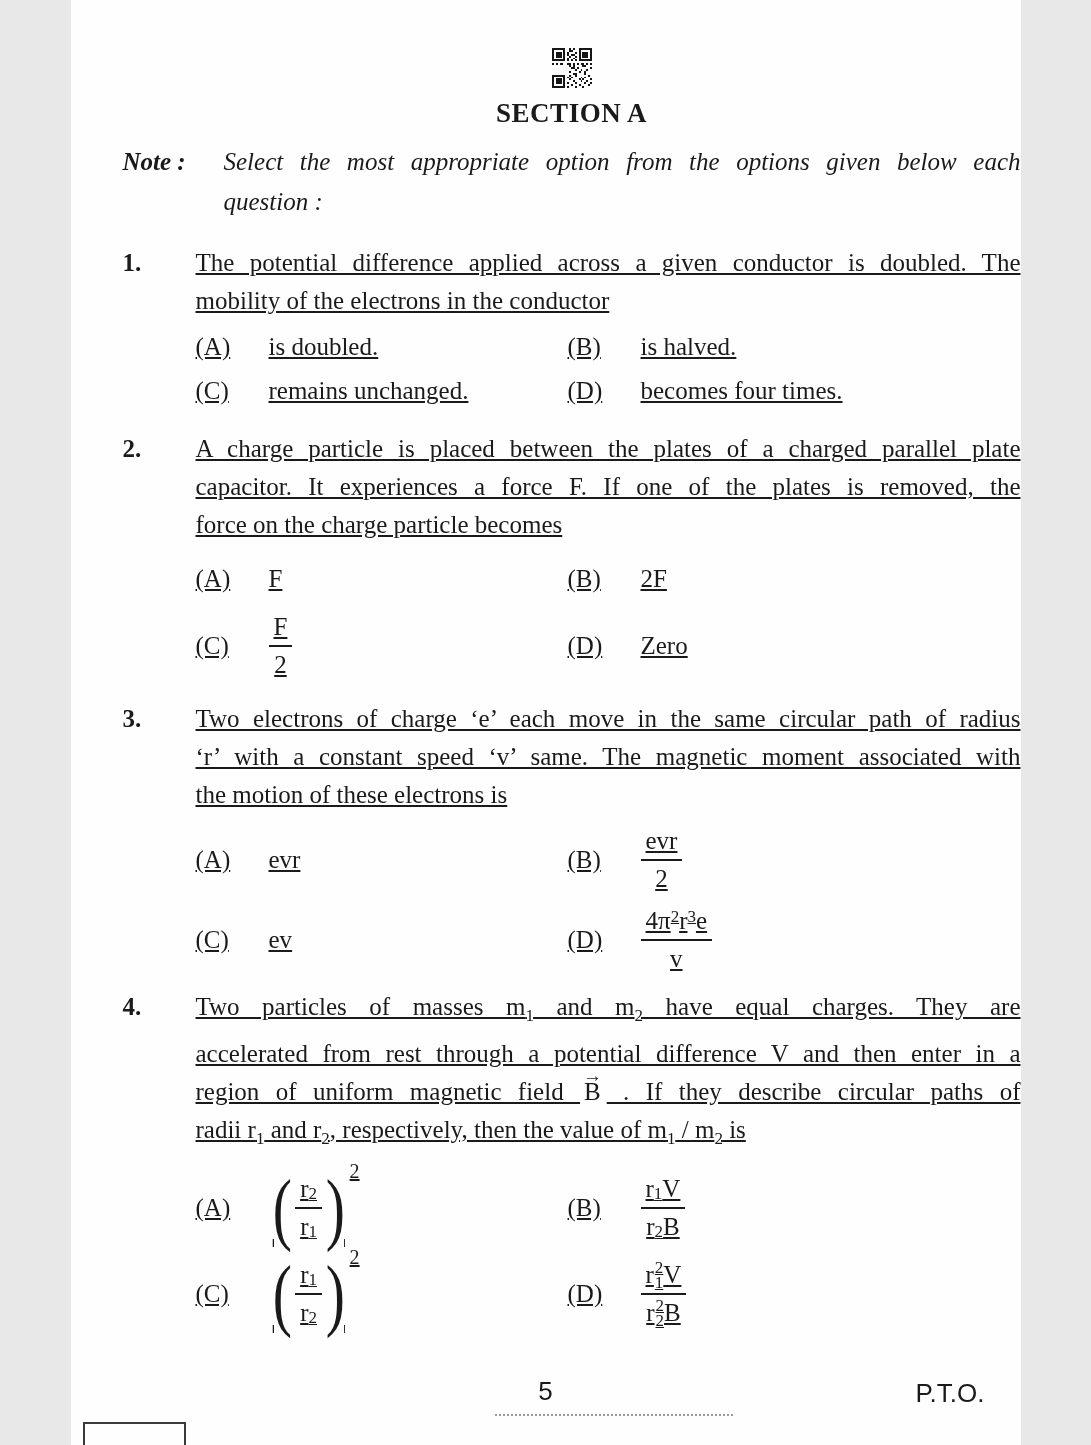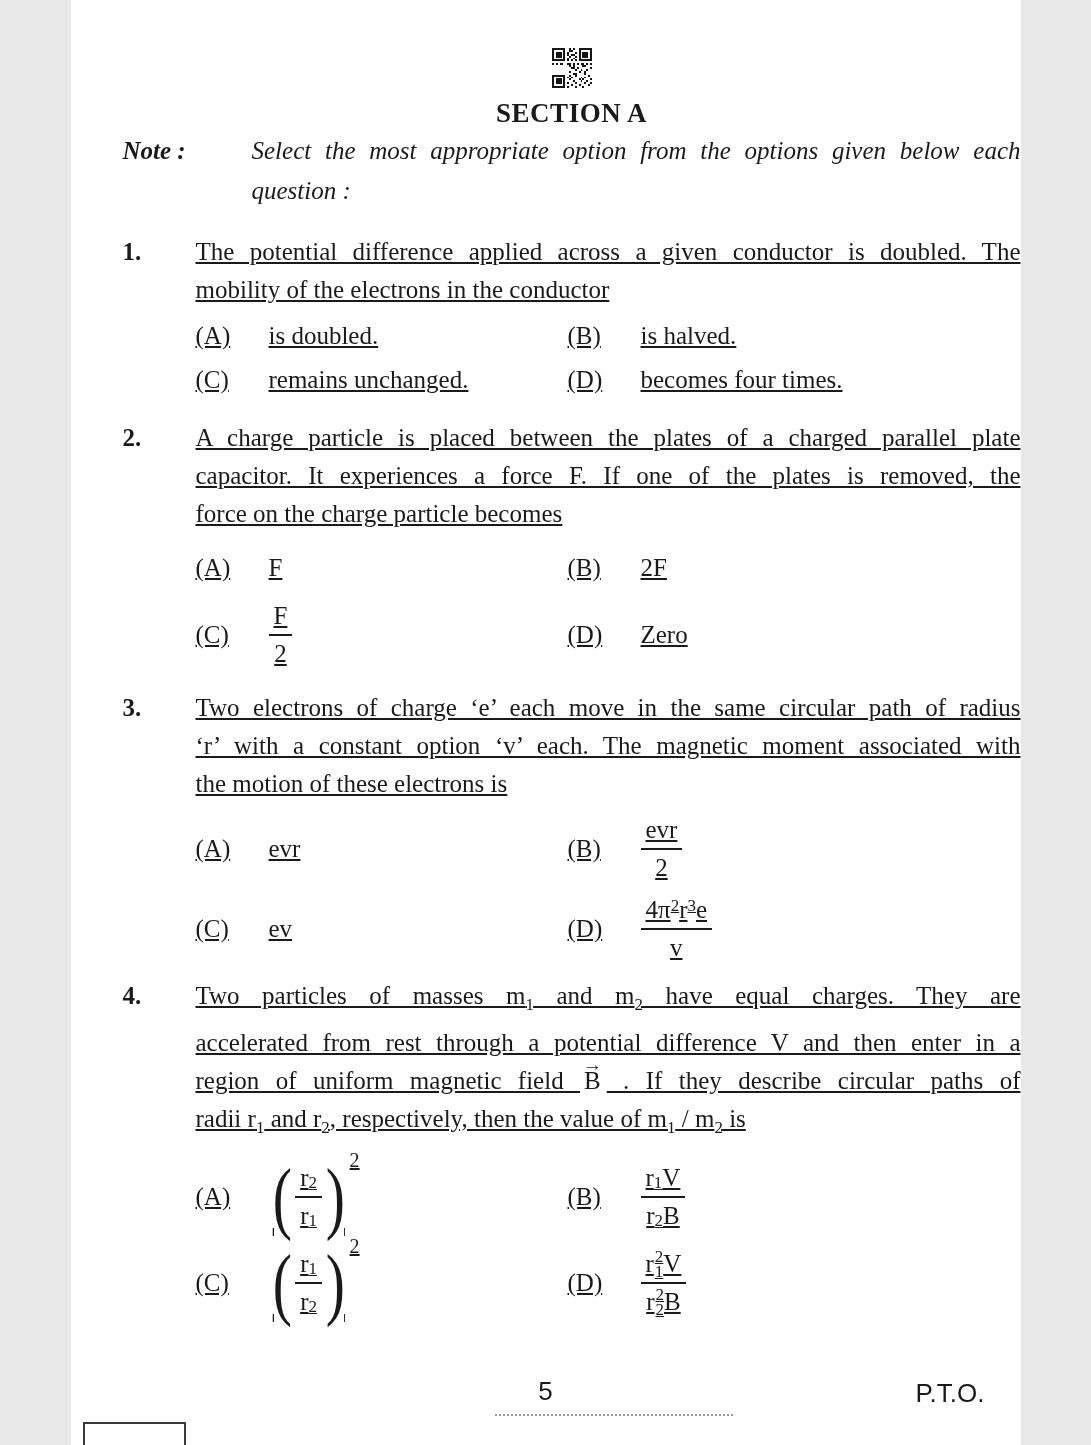--- a/index.html
+++ b/index.html
@@ -10,21 +10,21 @@
   }
   .content { padding:46px 0 0 52px; }
 
   
   .qr { width:40px; height:44px; margin:0 auto; display:block; }
 
   
   .section-title { margin-top:8px; text-align:center; font-weight:bold; font-size:27px; letter-spacing:0.5px; }
 
   
-  .note { margin-top:2px; display:flex; font-style:italic; font-size:25px; line-height:40px;gap:28px; }
+  .note { margin-top:13px; display:flex; font-style:italic; font-size:25px; line-height:40px; }
   .note-label { width:101px; flex:none; font-weight:bold; }
   .note-body { width:827px; }
 
   
   .question { display:flex; }
   .q1 { margin-top:22px; } .q2 { margin-top:20px; } .q3 { margin-top:20px; } .q4 { margin-top:14px; }
   .qnum { width:73px; flex:none; font-weight:bold; font-size:25px; line-height:38px; }
   .qbody { width:855px;text-decoration:underline; }
   .qline { font-size:25px; line-height:38px; position:relative; }
   .j { text-align:justify; text-align-last:justify; }
@@ -232,21 +232,21 @@
             </div>
           </div>
         </div>
       </div>
     </div>
 
     <div class="question q3">
       <div class="qnum">3.</div>
       <div class="qbody">
         <div class="qline j">Two electrons of charge ‘e’ each move in the same circular path of radius</div>
-        <div class="qline j">‘r’ with a constant option ‘v’ each. The magnetic moment associated with</div>
+        <div class="qline j">‘r’ with a constant speed ‘v’ same. The magnetic moment associated with</div>
         <div class="qline">
           <span>the motion of these electrons is</span>
           <span class="marks">1</span>
         </div>
         <div class="options">
           <div class="optrow mt12">
             <div class="opt opt1">
               <span class="olabel">(A)</span>
               <span class="otext">evr</span>
             </div>

